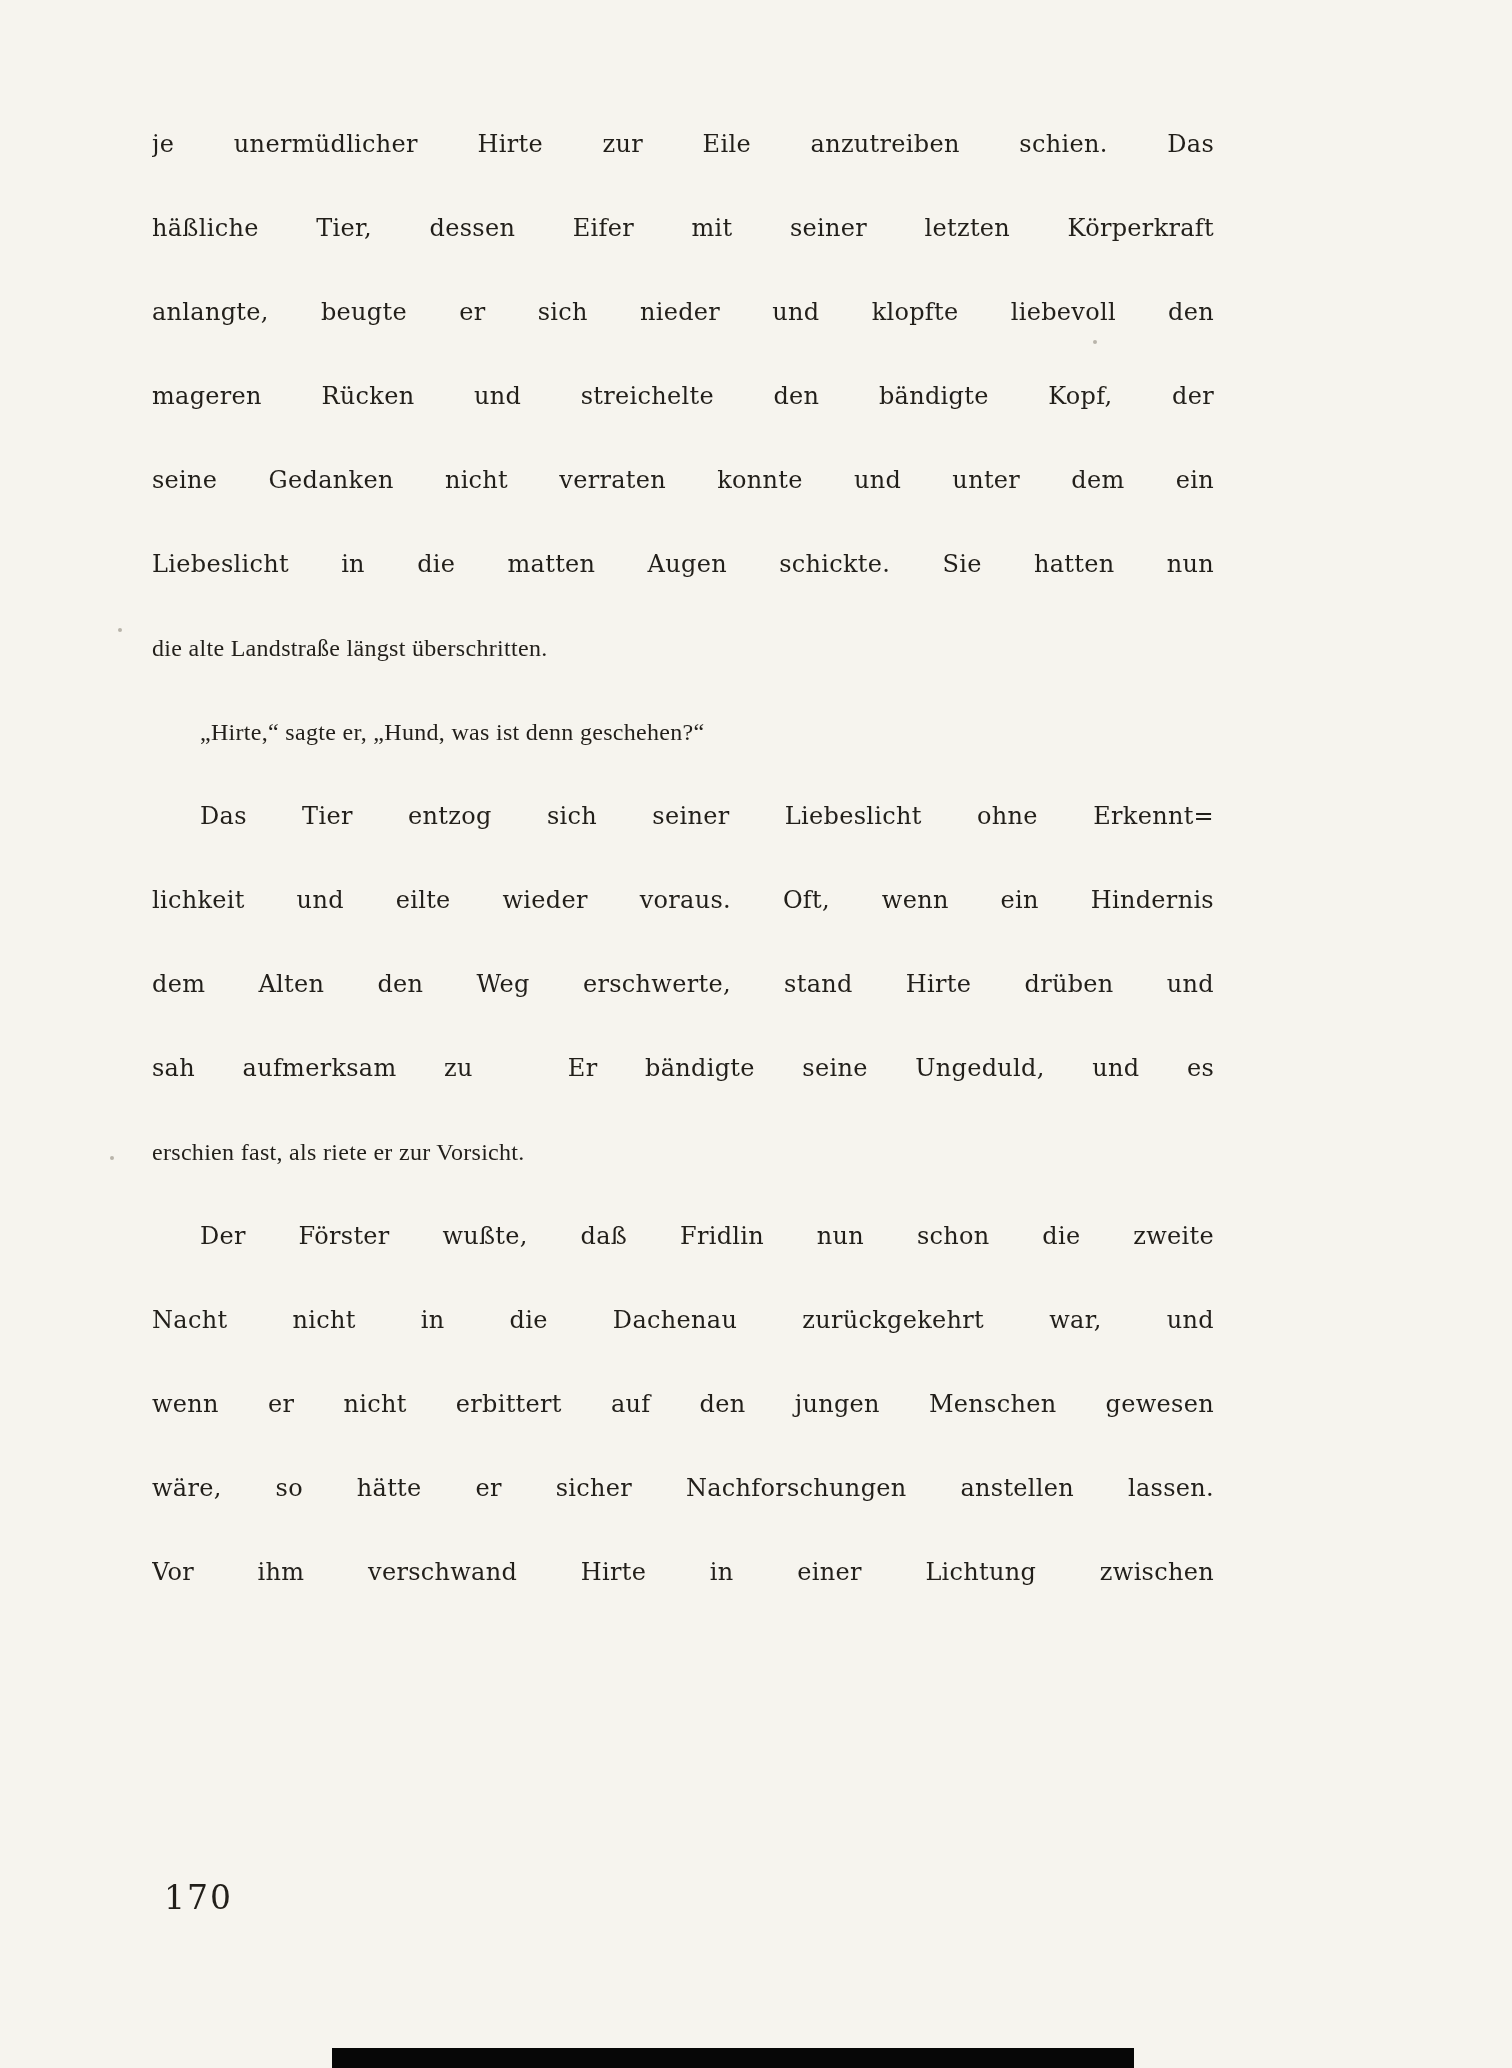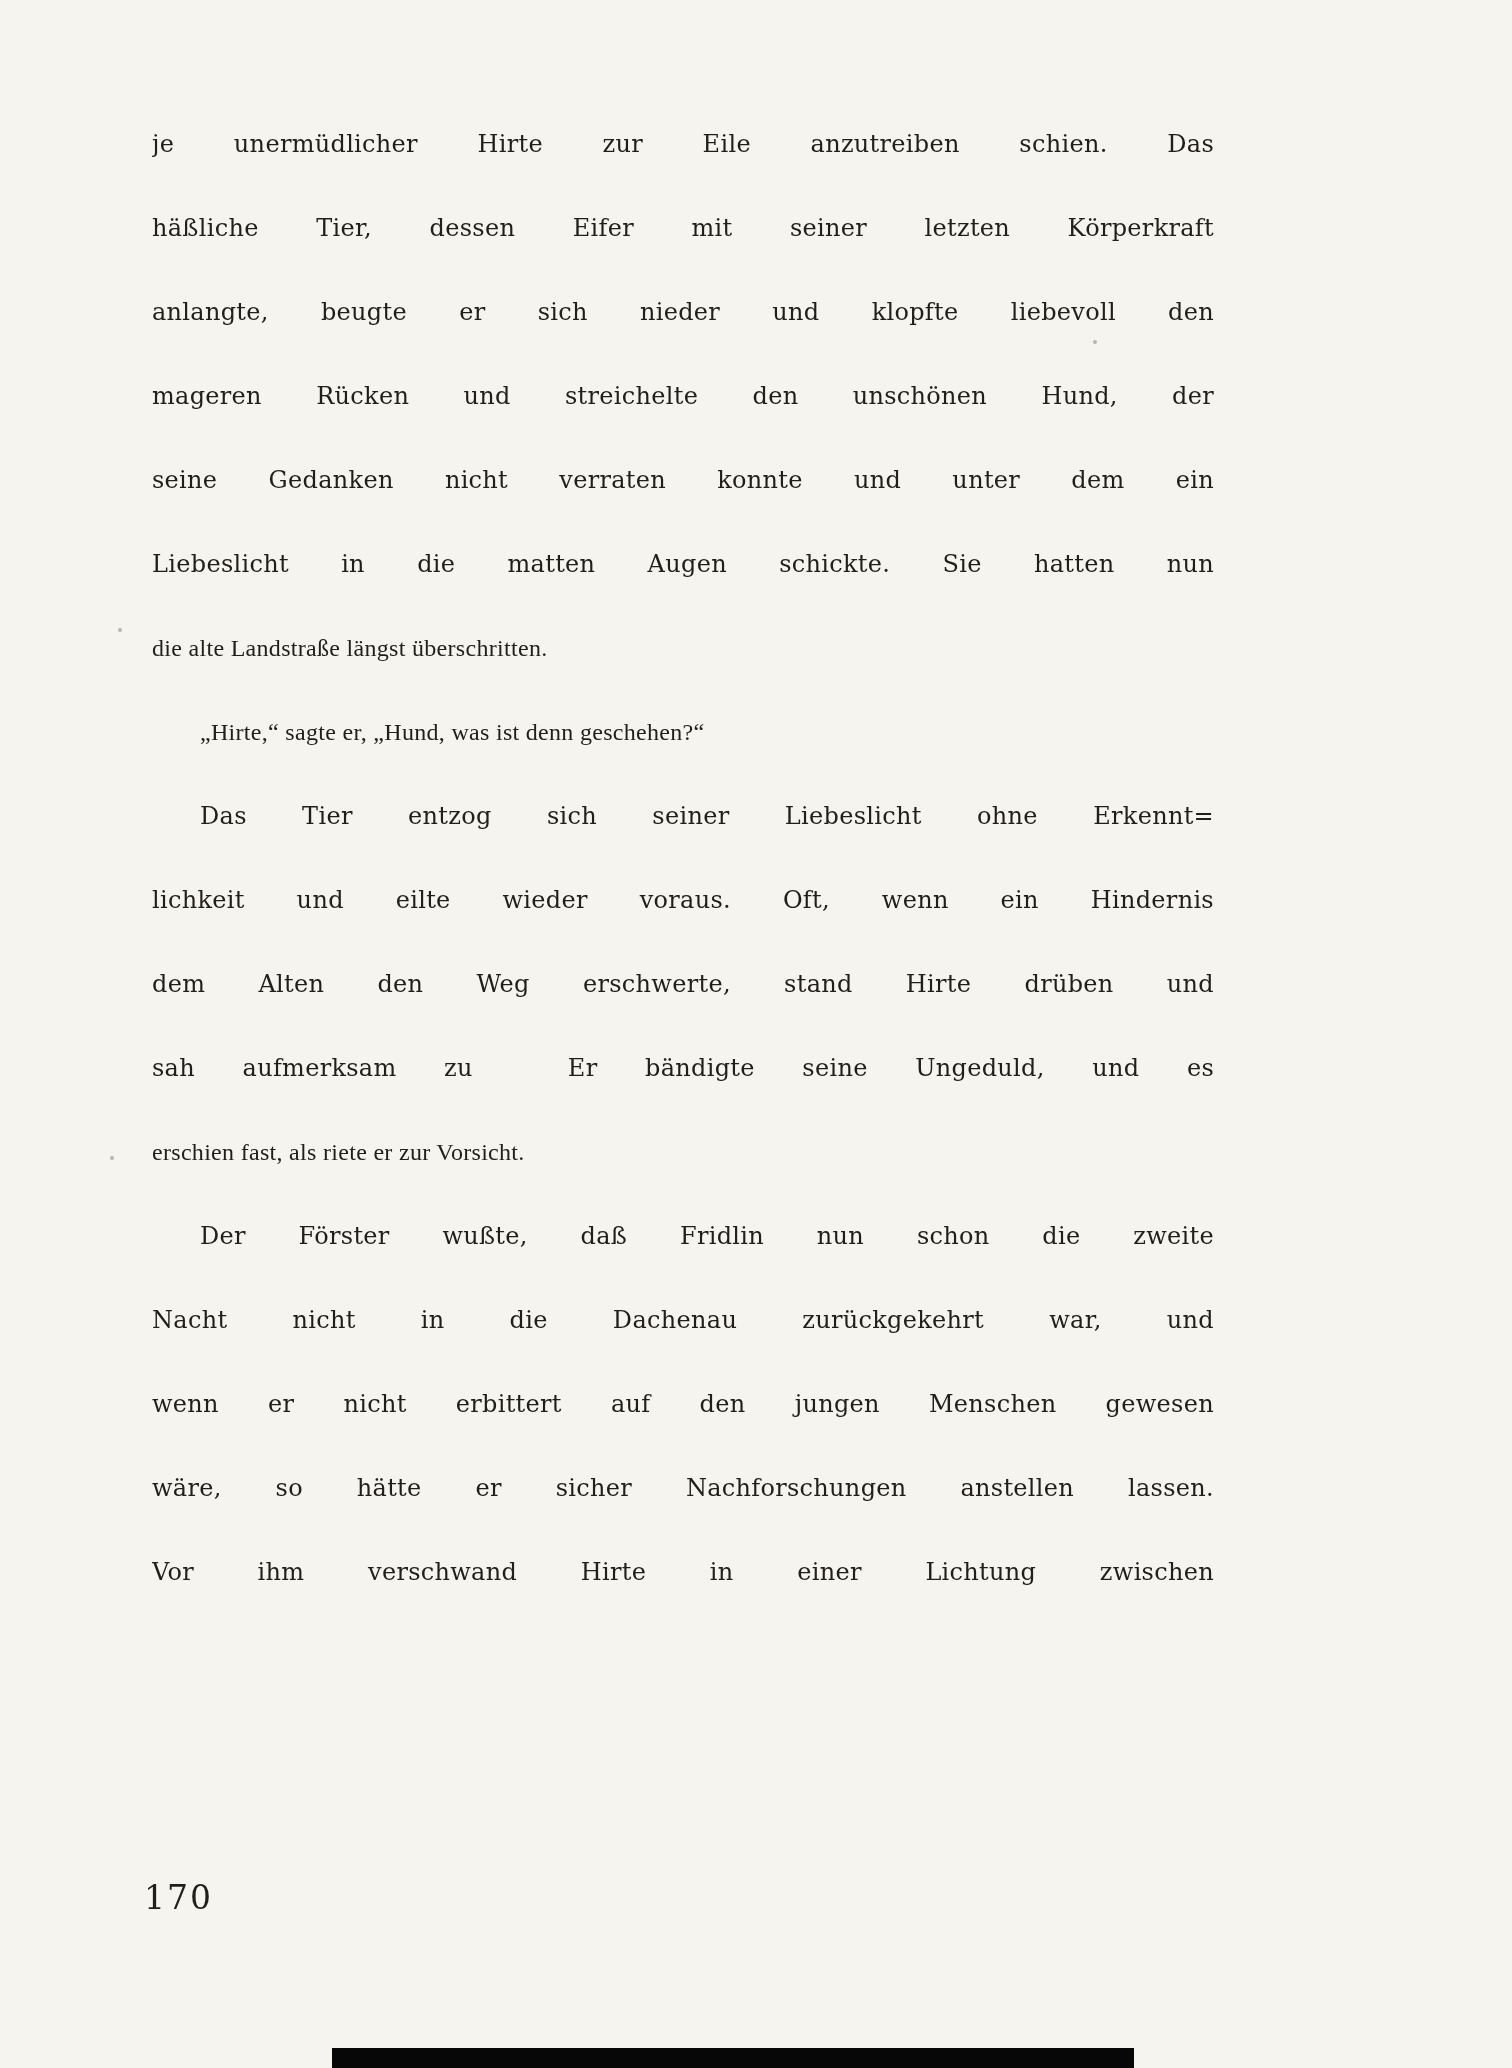--- a/index.html
+++ b/index.html
@@ -29,21 +29,21 @@
     height: 84px;
     letter-spacing: 0.3px;
     text-align: justify;
     text-align-last: justify;
     overflow: hidden;
   }
   .line.end { text-align-last: left; font-family: Liberation Serif, serif; }
   .line.indent { text-indent: 48px; }
   .page-number {
     position: absolute;
-    left: 144px;
+    left: 164px;
     top: 1878px;
     font-size: 33px;
     letter-spacing: 2px;
   }
   .scan-bar {
     position: absolute;
     left: 332px;
     bottom: 0;
     width: 802px;
     height: 20px;
@@ -61,21 +61,21 @@
 <body>
 
 <div class="book-page">
 
   <div class="text-block">
 
     <div class="paragraph">
       <div class="line">je unermüdlicher Hirte zur Eile anzutreiben schien. Das</div>
       <div class="line">häßliche Tier, dessen Eifer mit seiner letzten Körperkraft</div>
       <div class="line">anlangte, beugte er sich nieder und klopfte liebevoll den</div>
-      <div class="line">mageren Rücken und streichelte den unschönen Hund, der</div>
+      <div class="line">mageren Rücken und streichelte den bändigte Kopf, der</div>
       <div class="line">seine Gedanken nicht verraten konnte und unter dem ein</div>
       <div class="line">Liebeslicht in die matten Augen schickte. Sie hatten nun</div>
       <div class="line end">die alte Landstraße längst überschritten.</div>
     </div>
 
     <div class="paragraph">
       <div class="line end indent">„Hirte,“ sagte er, „Hund, was ist denn geschehen?“</div>
     </div>
 
     <div class="paragraph">

